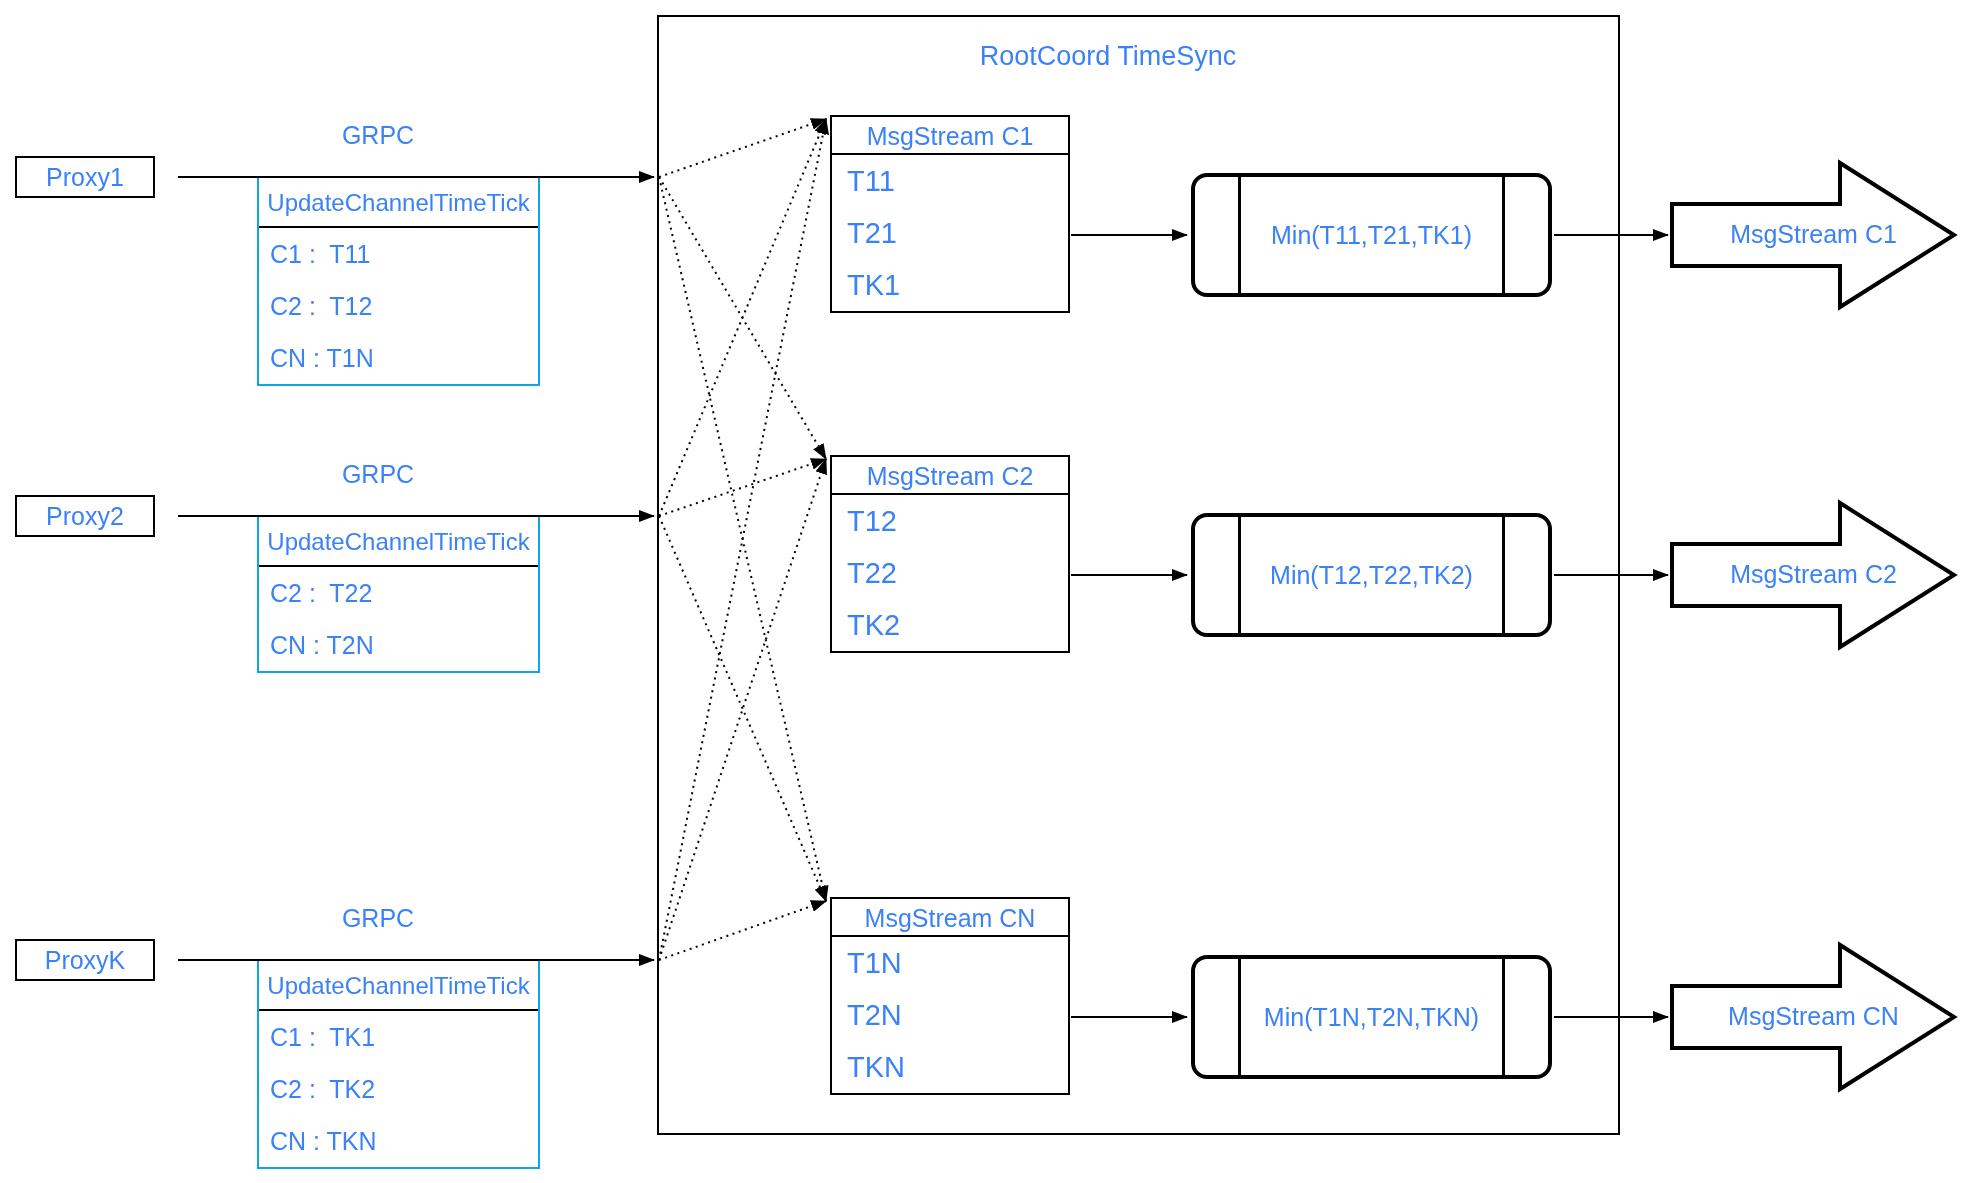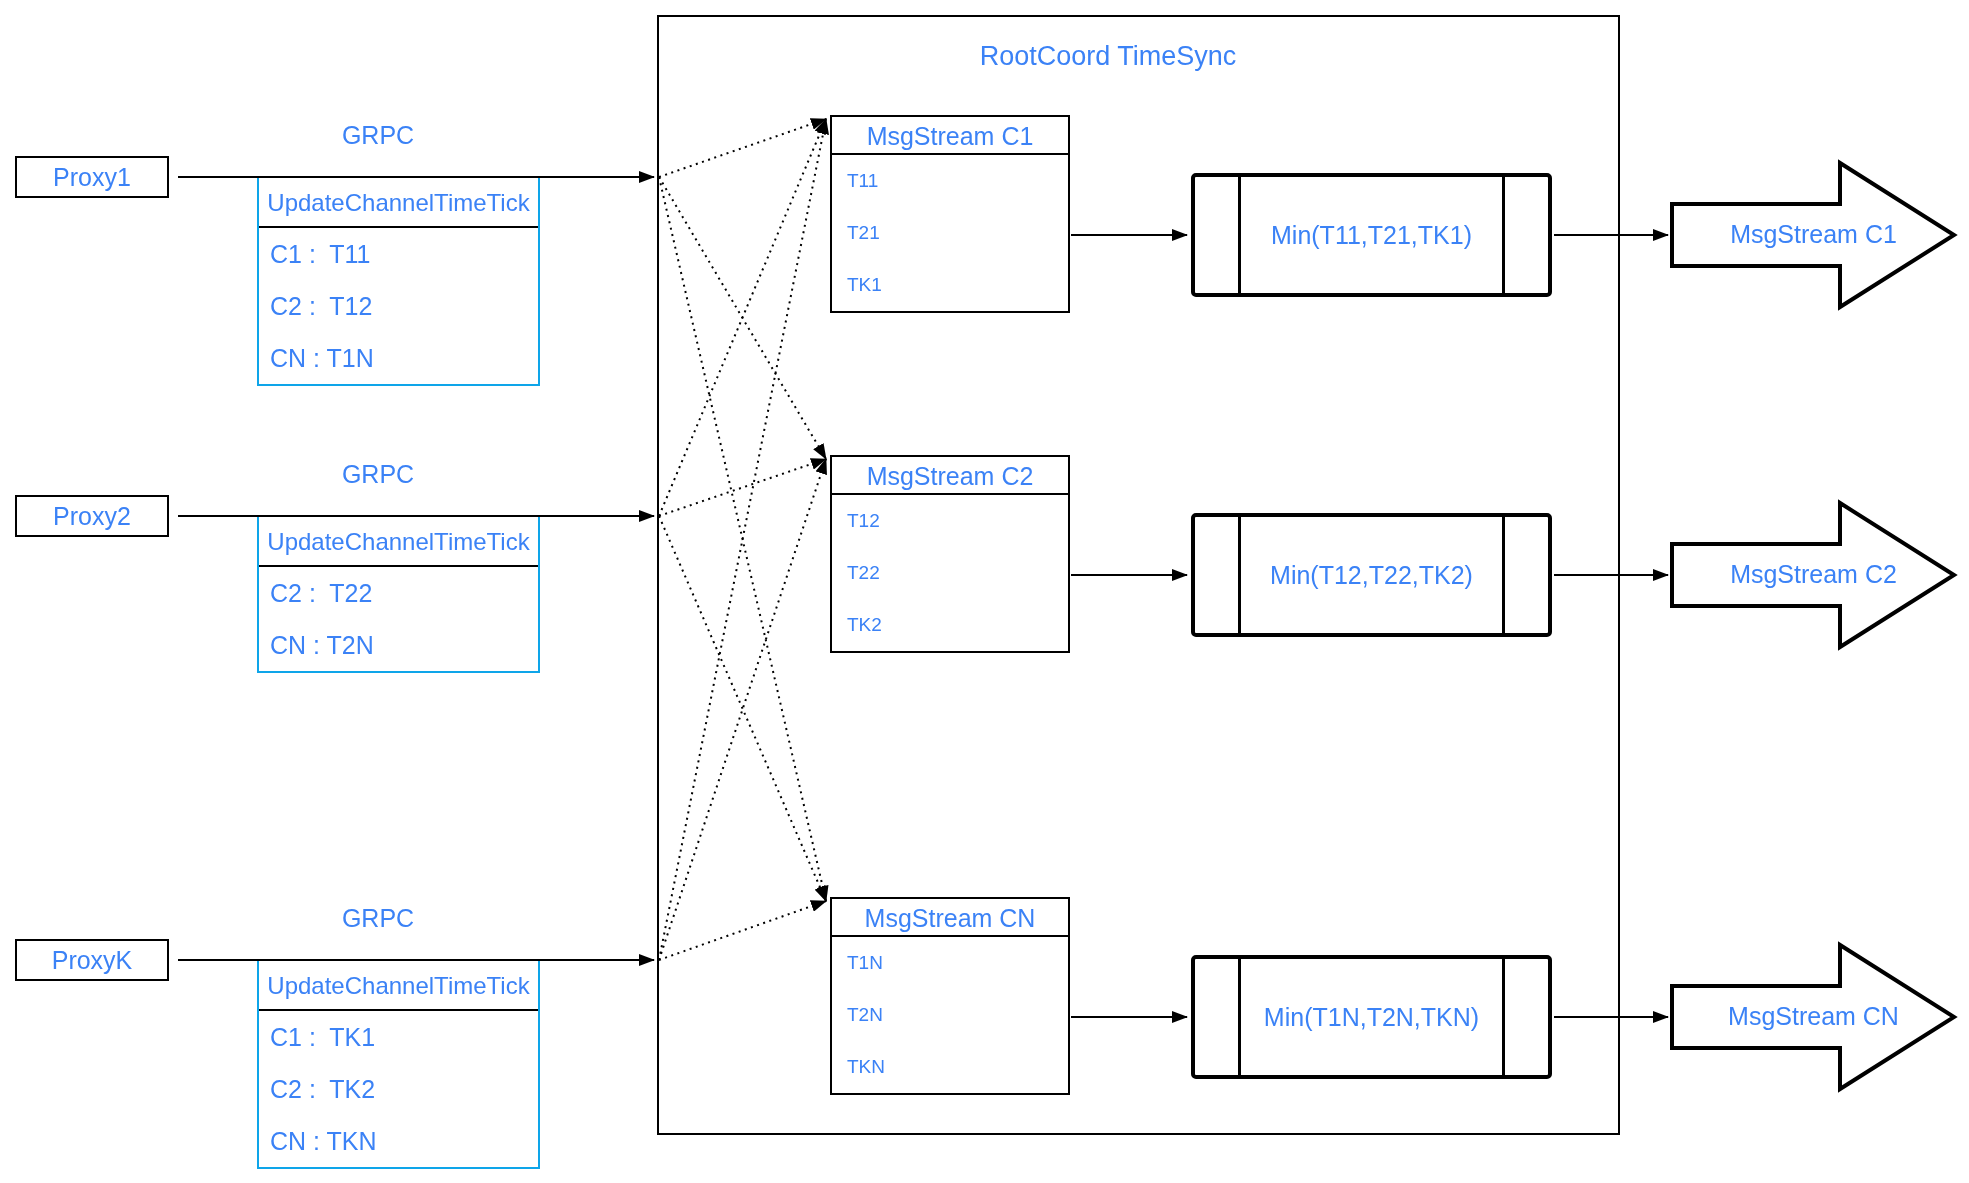--- a/index.html
+++ b/index.html
@@ -4,36 +4,36 @@
 <style>
   html,body{margin:0;padding:0;background:#ffffff;}
   .canvas{
     position:relative;width:1969px;height:1183px;background:#ffffff;
     font-family:"Liberation Sans", sans-serif;color:#3b82f6;overflow:hidden;
   }
   .canvas *{box-sizing:border-box;}
   svg.layer{position:absolute;left:0;top:0;pointer-events:none;z-index:2;}
   .label{position:absolute;display:flex;align-items:center;justify-content:center;
          font-size:25px;line-height:1.1;text-align:center;z-index:3;}
-  .proxy{position:absolute;left:15px;width:154px;height:42px;border:2px solid #000;
+  .proxy{position:absolute;left:15px;width:140px;height:42px;border:2px solid #000;
          background:#fff;display:flex;align-items:center;justify-content:center;
          font-size:25px;z-index:1;}
   .rootbox{position:absolute;left:657px;top:15px;width:963px;height:1120px;
          border:2px solid #000;background:#fff;z-index:0;}
   .root-title{position:absolute;left:958px;top:42px;width:300px;height:30px;font-size:27px;}
   .req-table{position:absolute;left:257px;width:283px;border:2px solid #0ea5e9;background:#fff;z-index:1;}
   .req-header{height:50px;line-height:50px;border-bottom:2px solid #000;
          text-align:center;font-size:24px;}
   .req-row{height:52px;line-height:52px;padding-left:11px;font-size:25px;white-space:pre;}
   .stream{position:absolute;left:830px;width:240px;border:2px solid #000;background:#fff;z-index:1;}
   .stream-header{height:38px;line-height:38px;border-bottom:2px solid #000;
          text-align:center;font-size:25px;}
-  .stream-row{height:52px;line-height:52px;padding-left:15px;font-size:19px;white-space:pre;}
+  .stream-row{height:52px;line-height:52px;padding-left:15px;font-size:29px;white-space:pre;}
   .minbox{position:absolute;left:1191px;width:361px;height:124px;border:4px solid #000;
-         border-radius:5px;background:#fff;display:flex;align-items:center;
+         border-radius:16px;background:#fff;display:flex;align-items:center;
          justify-content:center;font-size:25px;z-index:1;text-align:center;}
   .min-divider{position:absolute;top:0;bottom:0;width:3px;background:#000;}
   .min-divider.left{left:43px;}
   .min-divider.right{right:43px;}
   .grpc{width:180px;height:28px;}
   .out-label{left:1686px;width:255px;height:30px;}
 </style>
 </head>
 <body>
 

